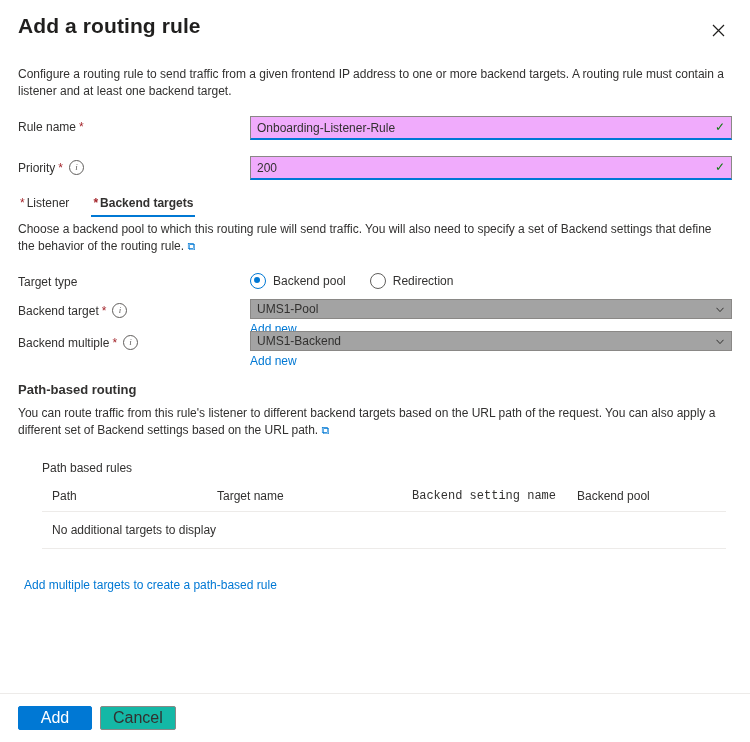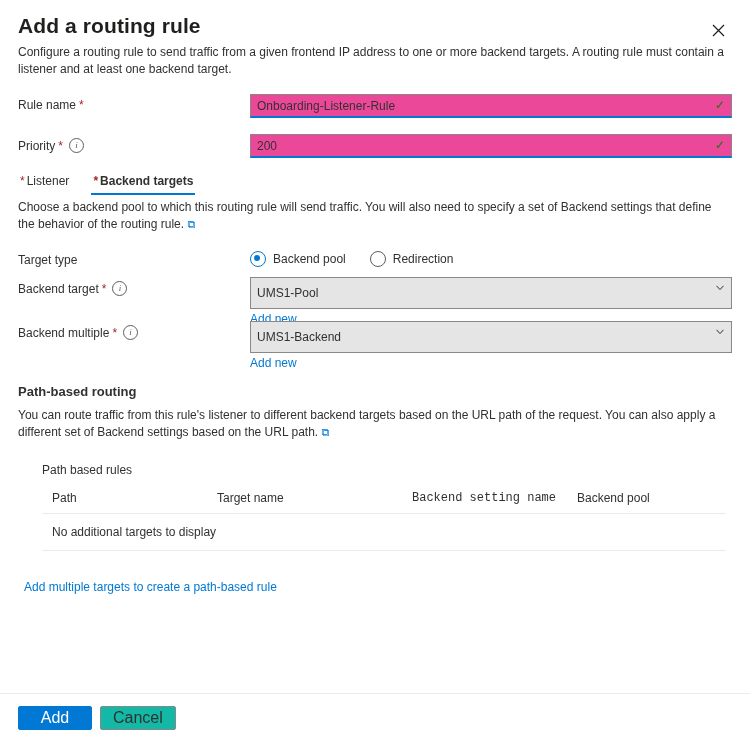--- a/index.html
+++ b/index.html
@@ -43,20 +43,21 @@
     cursor: pointer;
     color: #201f1e;
     background: transparent;
     border: none;
     margin-top: 2px;
   }
   .content {
     padding: 0 18px;
   }
   .intro {
+    margin-top: 22px;
     font-size: 12px;
     line-height: 17px;
     color: #323130;
     max-width: 712px;
   }
   .form-row {
     display: flex;
     align-items: flex-start;
     margin-top: 16px;
   }
@@ -95,21 +96,21 @@
   }
   .text-input {
     width: 100%;
     box-sizing: border-box;
     height: 24px;
     border: 1px solid #8a8886;
     border-bottom: 2px solid #0078d4;
     font-size: 12px;
     padding: 0 26px 0 6px;
     color: #323130;
-    background: #ec4899;
+    background: #f0abfc;
     font-family: "Liberation Sans", sans-serif;
     outline: none;
   }
   .input-wrap {
     position: relative;
   }
   .check-mark {
     position: absolute;
     right: 7px;
     top: 4px;
@@ -190,24 +191,24 @@
     left: 3px;
     top: 3px;
   }
   .select-wrap {
     position: relative;
     width: 100%;
   }
   .select-box {
     width: 100%;
     box-sizing: border-box;
-    height: 32px;
+    height: 20px;
     border: 1px solid #8a8886;
     border-bottom: 1px solid #8a8886;
-    background: #e5e5e5;
+    background: #a3a3a3;
     font-size: 12px;
     padding: 0 26px 0 6px;
     display: flex;
     align-items: center;
     color: #323130;
     cursor: pointer;
   }
   .chev {
     position: absolute;
     right: 8px;

